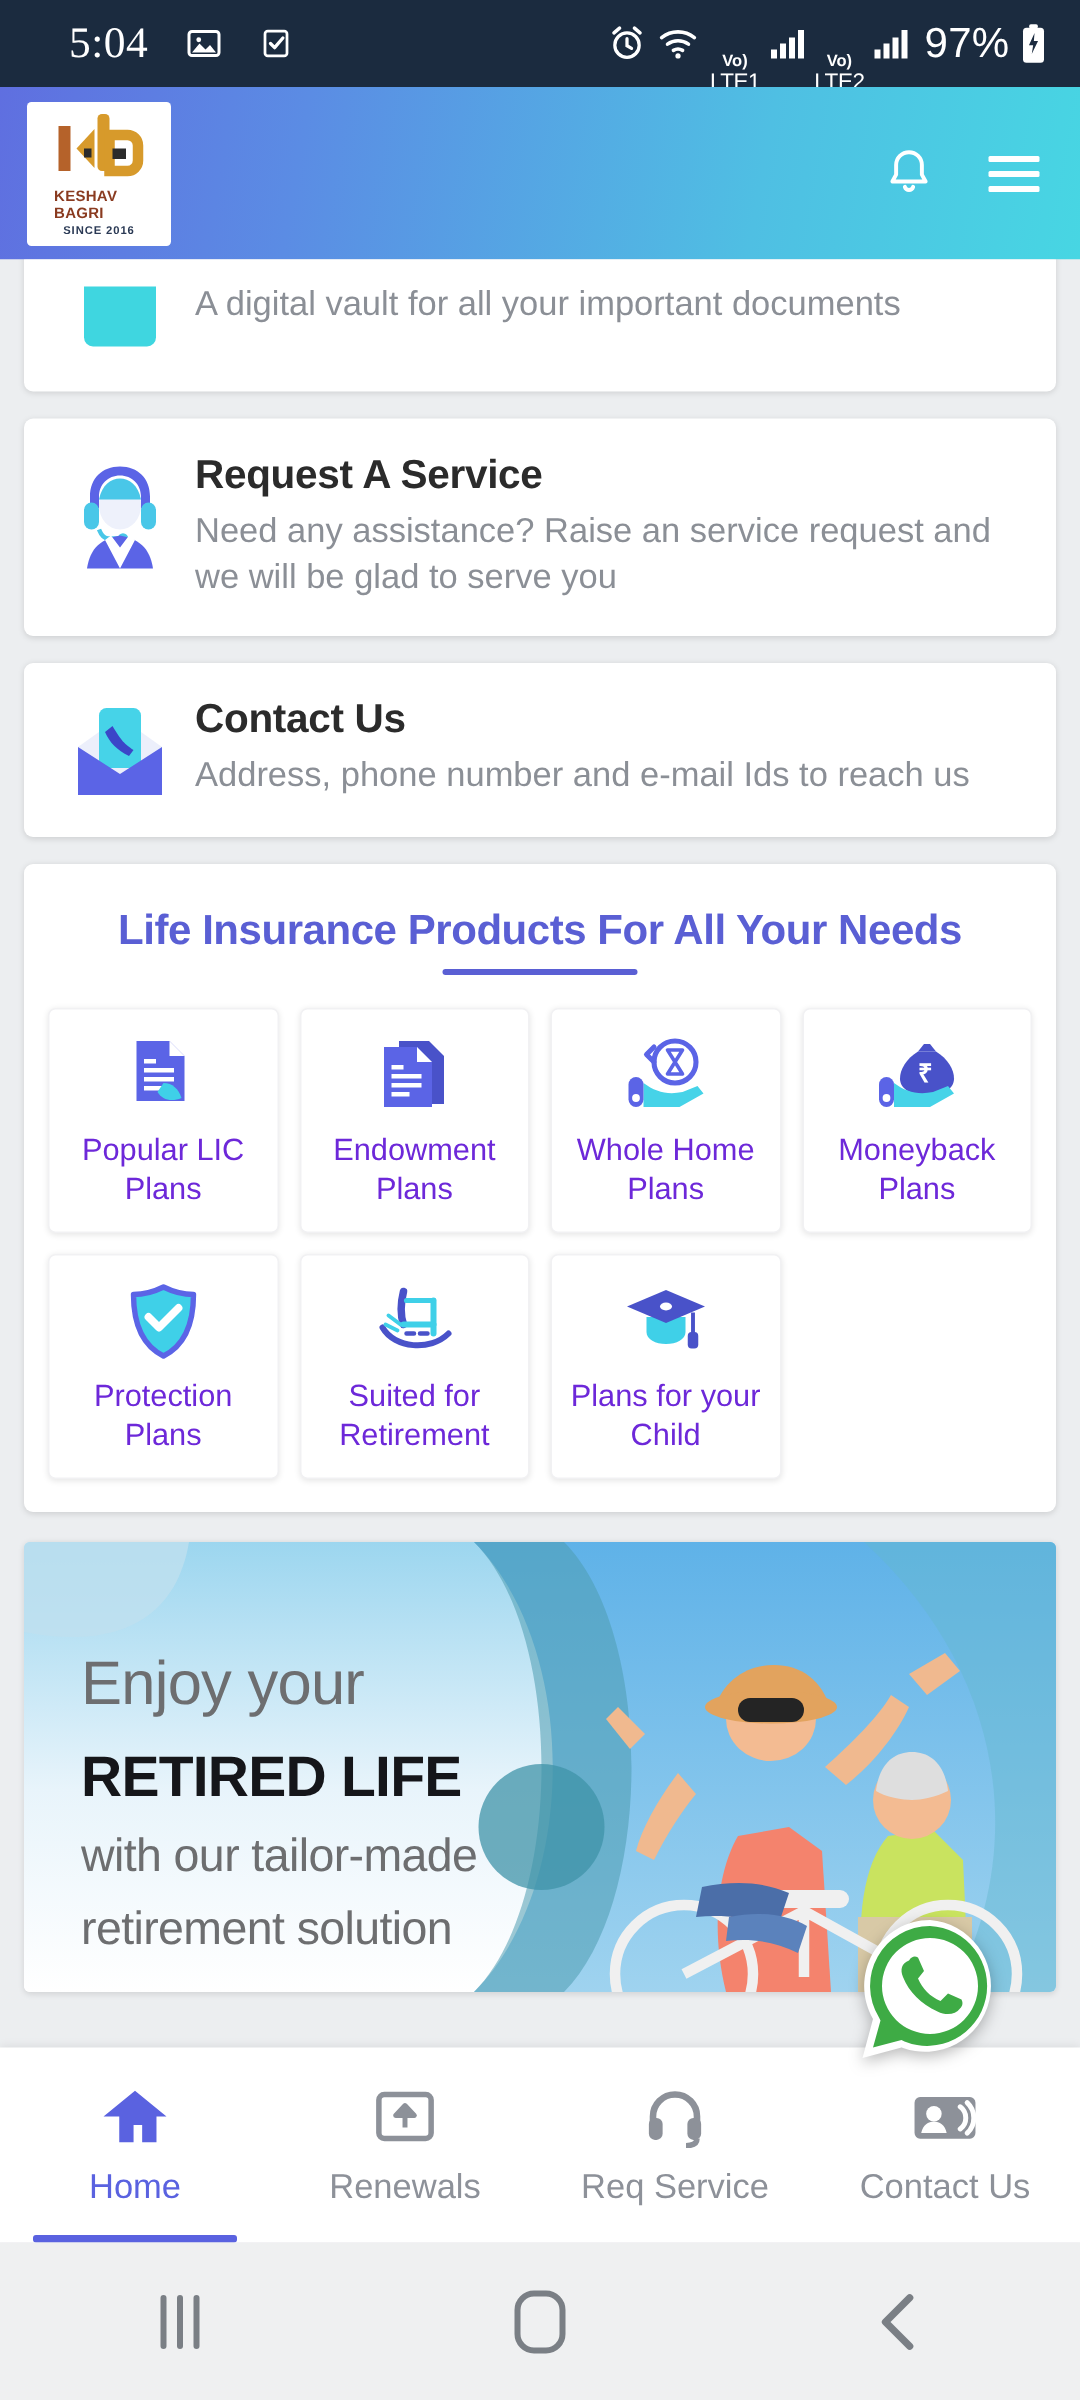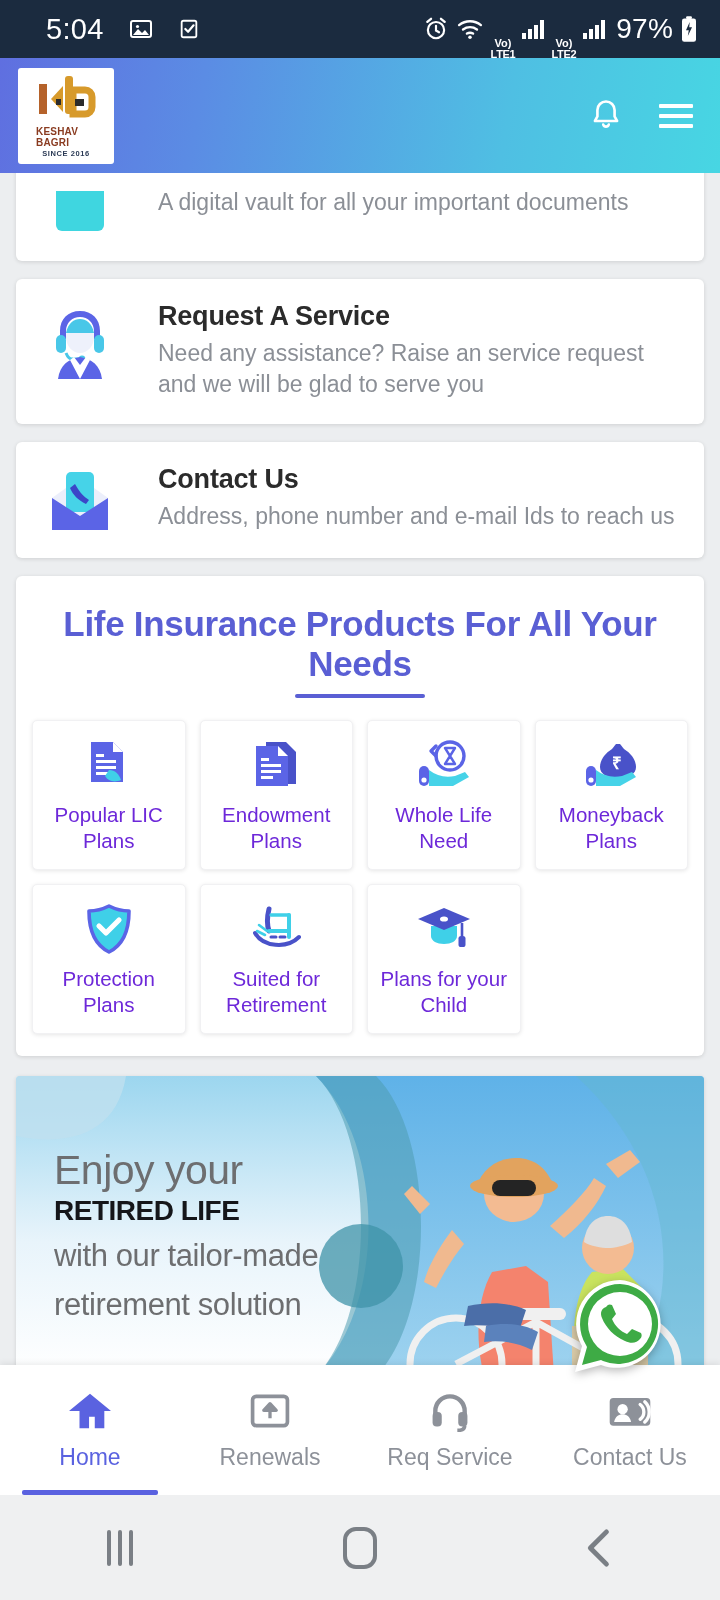--- a/index.html
+++ b/index.html
@@ -10,27 +10,27 @@
     overflow: hidden;
   }
   .phone { position: relative; width: 720px; height: 1600px; background: #eceef0; }
 
   
   .statusbar {
     height: 58px; background: #1b2b3f; color: #fff;
     display: flex; align-items: center; justify-content: space-between;
     padding: 0 22px 0 46px;
   }
-  .sb-left { display: flex; align-items: center; gap: 24px; }
+  .sb-left { display: flex; align-items: center; gap: 24px; font-family: Liberation Serif, serif; }
   .sb-time { font-size: 29px; letter-spacing: .3px; }
   .sb-right { display: flex; align-items: center; gap: 7px; }
   .sb-pct { font-size: 28px; margin-left: 4px; letter-spacing: .2px; text-align: right; }
   .volte { display: flex; flex-direction: column; align-items: center; line-height: 1; }
   .volte .v1 { font-size: 11px; font-weight: bold; margin-top: 40px; }
-  .volte .v2 { font-size: 11px; font-weight: bold; letter-spacing: -.3px; }
+  .volte .v2 { font-size: 15px; font-weight: normal; letter-spacing: -.3px; }
   .bars { display: flex; align-items: flex-end; gap: 2px; height: 20px; }
   .bars i { display: block; width: 4px; background: #fff; }
   .bars i:nth-child(1) { height: 6px; }
   .bars i:nth-child(2) { height: 10px; }
   .bars i:nth-child(3) { height: 14px; }
   .bars i:nth-child(4) { height: 19px; }
 
   
   .appbar {
     height: 115px;
@@ -52,36 +52,36 @@
   .hamburger span { display: block; height: 4px; background: #fff; border-radius: 1px; }
 
   
   .content {
     position: absolute; top: 173px; left: 0; right: 0; bottom: 235px;
     background: #eceef0; overflow: hidden;
   }
   .card {
     background: #fff; border-radius: 6px; margin: 0 16px 18px;
     box-shadow: 0 1px 4px rgba(0,0,0,.13);
-    display: flex; align-items: flex-start; padding: 22px 18px 24px; gap: 28px;
+    display: flex; align-items: flex-start; padding: 22px 18px 24px;
   }
   .card-first { margin-top: -60px; padding-top: 74px; }
   .card-ico { width: 92px; flex: 0 0 92px; display: flex; justify-content: center; padding-top: 4px; }
   .card-body { flex: 1; padding-left: 4px; }
   .card-title { font-size: 27px; font-weight: bold; color: #2b2b2b; letter-spacing: -.2px; }
   .card-desc { font-size: 23px; color: #8b8f96; line-height: 1.35; margin-top: 6px; }
   .card-first .card-desc { margin-top: 0; }
 
   
   .products {
     background: #fff; border-radius: 6px; margin: 0 16px 20px;
     box-shadow: 0 1px 4px rgba(0,0,0,.13); padding: 28px 16px 22px;
   }
   .products-title {
-    text-align: center; font-size: 35px; font-weight: bold; color: #5a5fd4;
+    text-align: center; font-size: 28px; font-weight: bold; color: #5a5fd4;
     letter-spacing: -.3px;
   }
   .title-rule { width: 130px; height: 4px; background: #5a5fd4; margin: 10px auto 22px; border-radius: 2px; }
   .grid { display: grid; grid-template-columns: repeat(4, 1fr); gap: 14px; }
   .tile {
     background: #fff; border-radius: 5px; border: 1px solid #f1f1f3;
     box-shadow: 0 1px 4px rgba(0,0,0,.10);
     height: 150px; display: flex; flex-direction: column; align-items: center;
     justify-content: center; padding: 8px 4px;
   }
@@ -89,21 +89,21 @@
   .tile-label { font-size: 20.5px; color: #6d28d9; text-align: center; line-height: 1.25; margin-top: 8px; }
 
   
   .banner {
     margin: 0 16px; height: 300px; border-radius: 4px; overflow: hidden;
     position: relative; background: #fff; box-shadow: 0 1px 4px rgba(0,0,0,.12);
   }
   .banner svg { position: absolute; inset: 0; width: 100%; height: 100%; }
   .banner-text { position: absolute; left: 38px; top: 72px; z-index: 3; }
   .bt1 { font-size: 41px; color: #6d6e70; line-height: 1.1; letter-spacing: -.5px; }
-  .bt2 { font-size: 28px; font-weight: bold; color: #15161a; line-height: 1.15; letter-spacing: -.5px; margin-top: 2px; }
+  .bt2 { font-size: 38px; font-weight: bold; color: #15161a; line-height: 1.15; letter-spacing: -.5px; margin-top: 19px; }
   .bt3 { font-size: 31px; color: #6d6e70; line-height: 1.25; margin-top: 10px; letter-spacing: -.4px; }
 
   
   .fab {
     position: absolute; right: 48px; bottom: 222px; width: 104px; height: 104px; z-index: 40;
     filter: drop-shadow(0 3px 5px rgba(0,0,0,.28));
   }
 
   
   .bottomnav {
@@ -312,21 +312,21 @@
           <span class="tile-ico">
             <svg width="58" height="54" viewBox="0 0 58 54">
               <circle cx="35" cy="18" r="14" fill="none" stroke="#5b64e6" stroke-width="3.4"></circle>
               <path d="M21 18l-5-5 5-5" fill="none" stroke="#5b64e6" stroke-width="3.4" stroke-linecap="round" stroke-linejoin="round"></path>
               <path d="M30 10h10l-5 8 5 8H30l5-8z" fill="#fff" stroke="#5b64e6" stroke-width="2.4" stroke-linejoin="round"></path>
               <path d="M14 32c8 6 16 8 26 6l10-4 4 5-16 9H14z" fill="#46d3e8"></path>
               <rect x="4" y="28" width="10" height="20" rx="5" fill="#5b64e6"></rect>
               <circle cx="9" cy="42" r="2.6" fill="#fff"></circle>
             </svg>
           </span>
-          <span class="tile-label">Whole Life Need</span>
+          <span class="tile-label">Whole Home Plans</span>
         </div>
 
         <div class="tile">
           <span class="tile-ico">
             <svg width="58" height="54" viewBox="0 0 58 54">
               <path d="M34 6l-4 5h12l-4-5z" fill="#4952c9"></path>
               <path d="M30 11c-8 5-12 12-12 18 0 7 7 11 18 11s18-4 18-11c0-6-4-13-12-18z" fill="#4952c9"></path>
               <g fill="#fff" font-family="'Liberation Sans',sans-serif" font-size="17" font-weight="bold">
                   <text x="30" y="31">₹</text>
                 </g>

